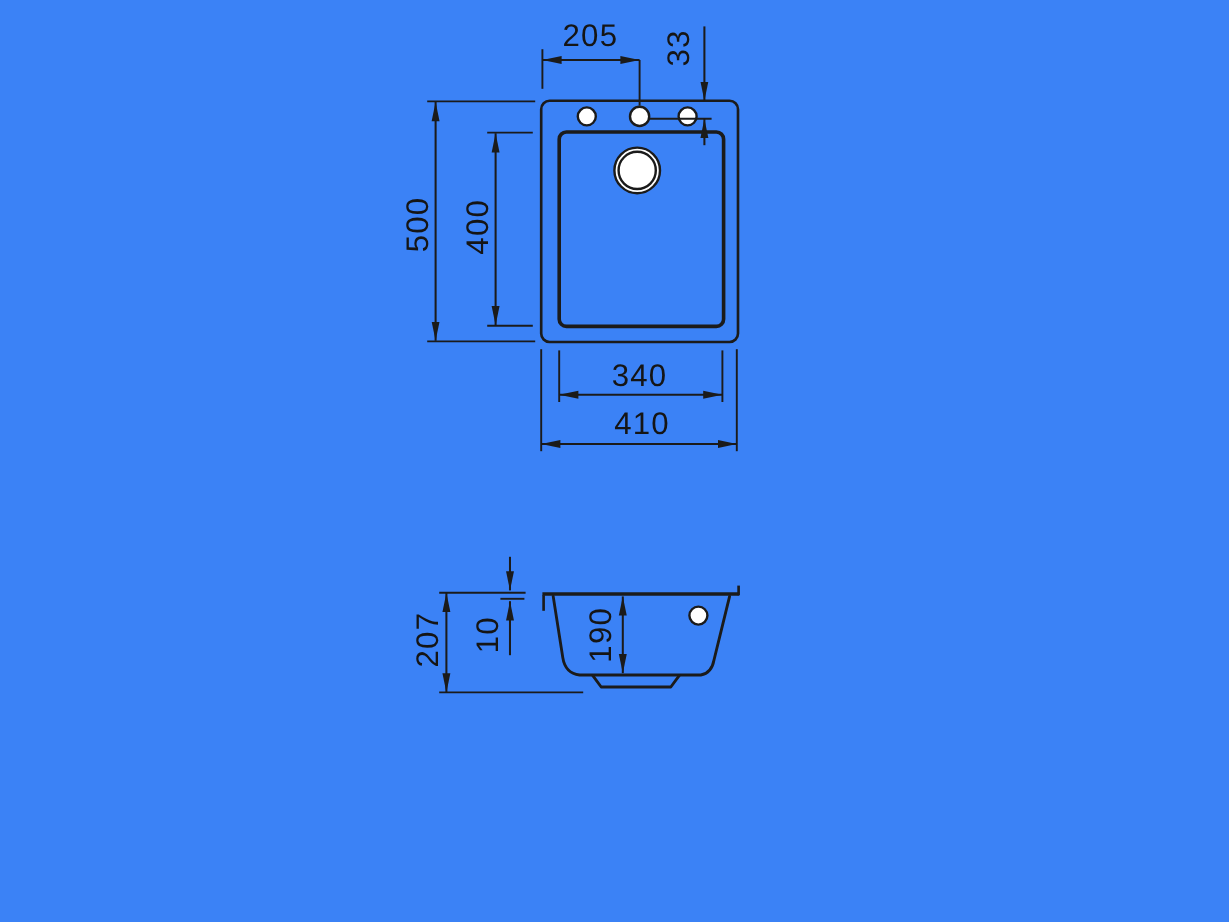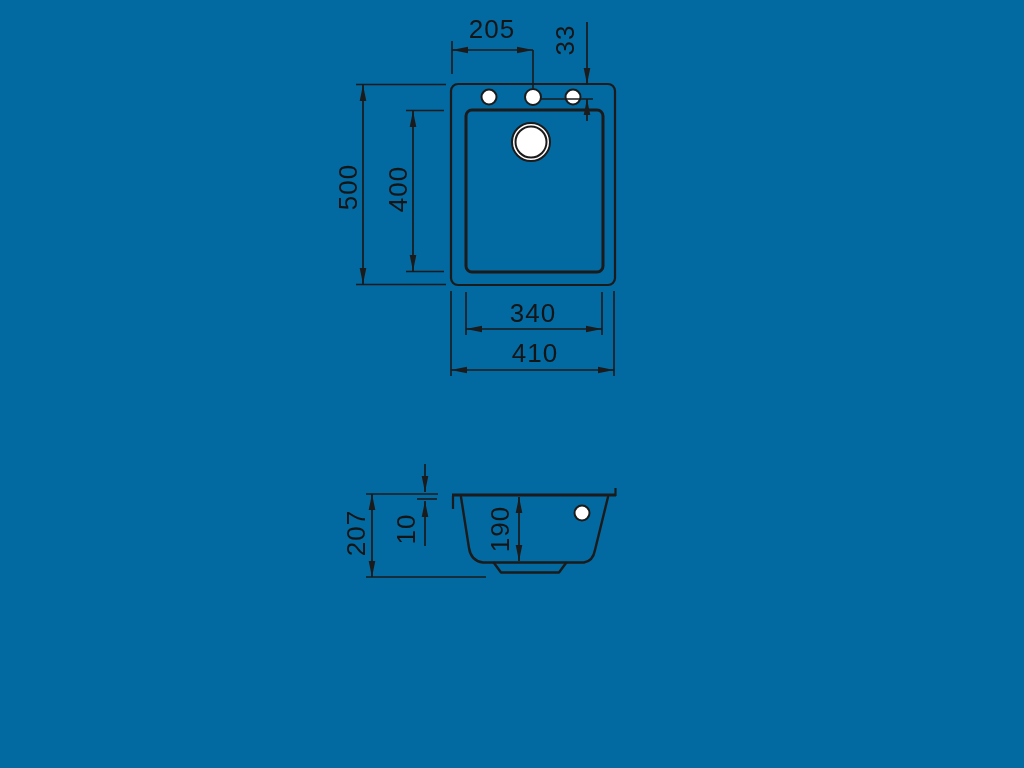--- a/index.html
+++ b/index.html
@@ -1,16 +1,16 @@
 <!DOCTYPE html>
 <html><head>
 <meta charset="utf-8">
 <style>
   html,body{margin:0;padding:0;background:#ffffff;}
-  .canvas{position:relative;width:1024px;height:768px;background:#0369a1;overflow:hidden;}
+  .canvas{position:relative;width:1024px;height:768px;background:#3b82f6;overflow:hidden;}
   svg{display:block;}
   .dim-label{font-family:"Liberation Sans",sans-serif;font-size:26px;letter-spacing:1px;fill:#151515;}
   .thin{stroke:#1b1b1b;stroke-width:1.6;fill:none;}
   .dimline{stroke:#1b1b1b;stroke-width:1.7;fill:none;}
   .outline{stroke:#1b1b1b;stroke-width:2.2;fill:none;}
   .outline-thick{stroke:#1b1b1b;stroke-width:3;fill:none;}
   .hole{stroke:#1b1b1b;stroke-width:2;fill:#ffffff;}
   .profile{stroke:#1b1b1b;stroke-width:2.4;fill:none;stroke-linejoin:round;stroke-linecap:round;}
 </style>
 </head>

